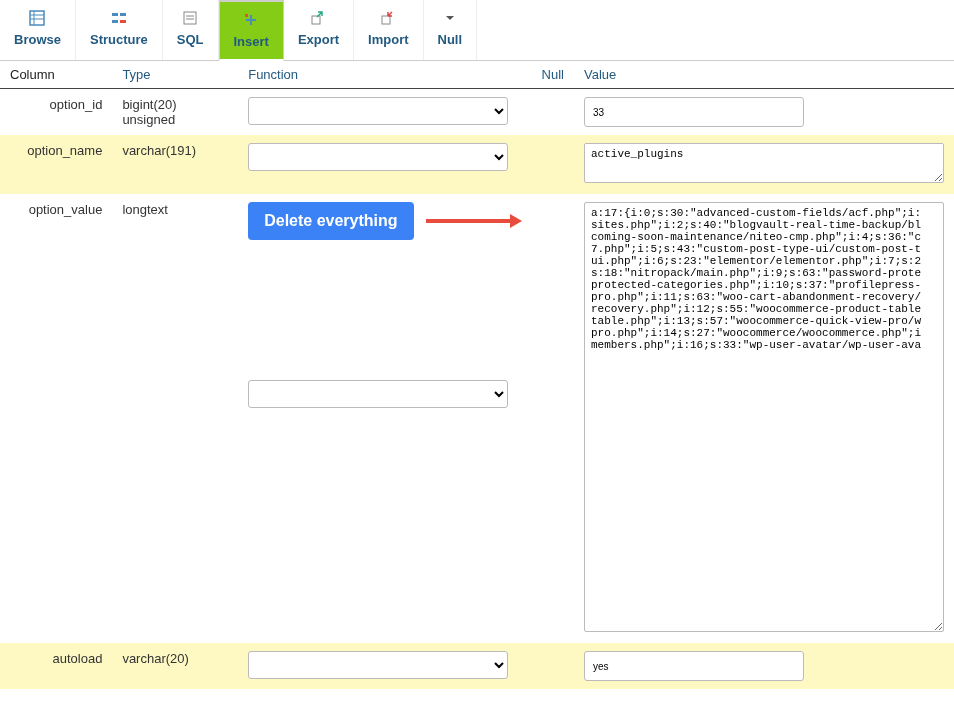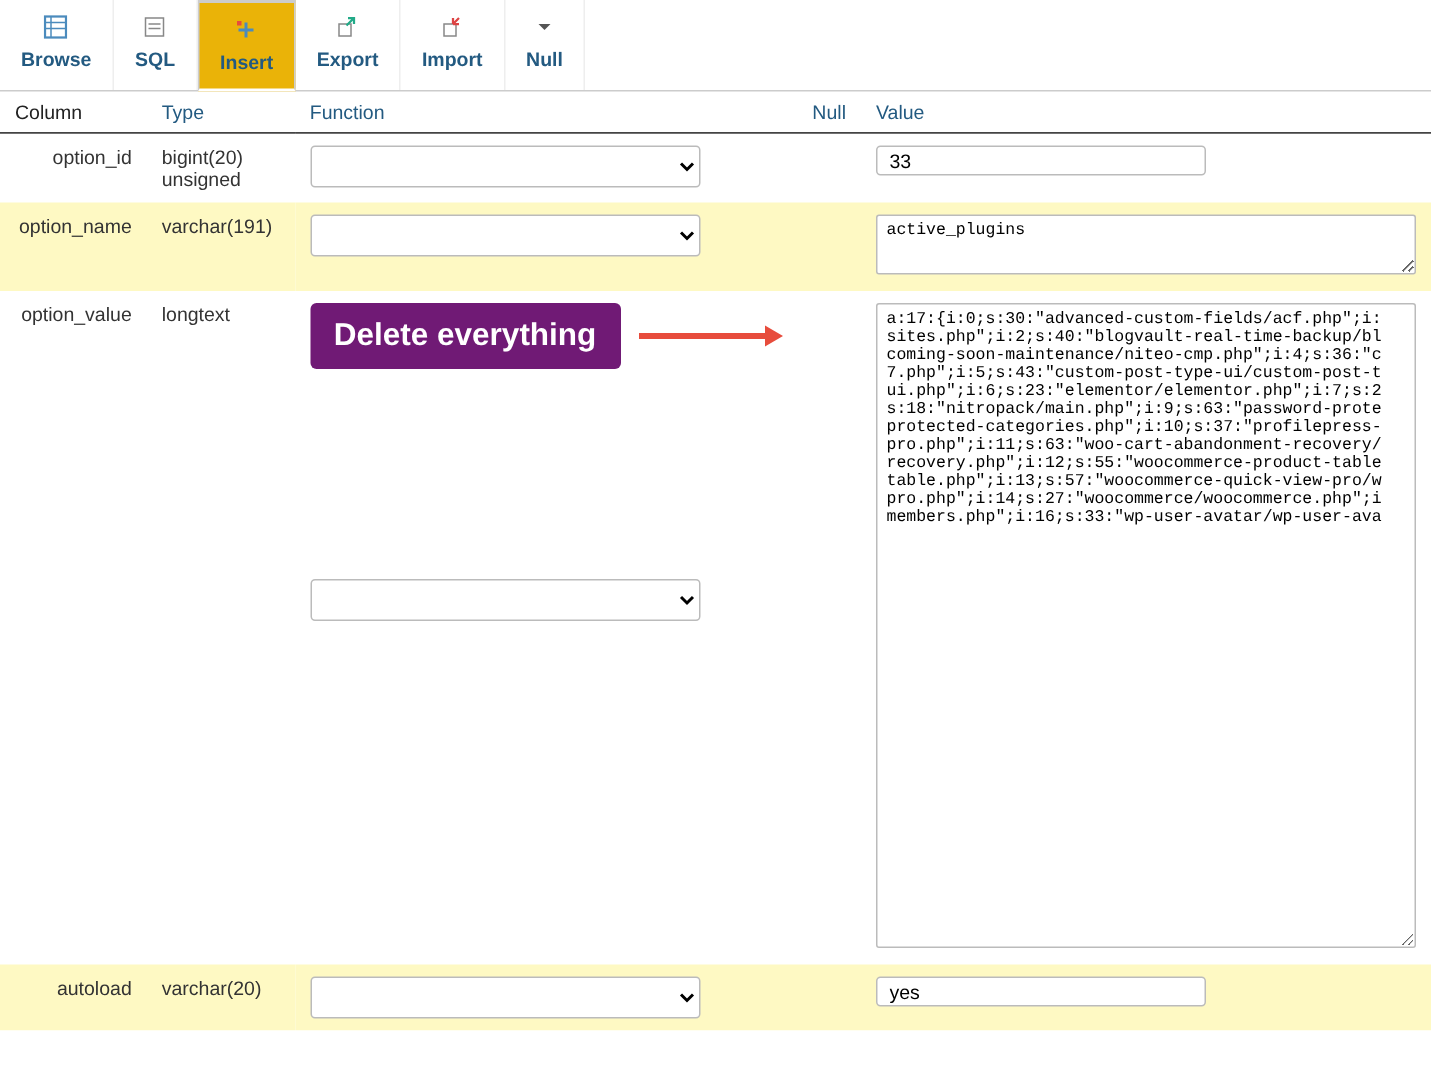--- a/index.html
+++ b/index.html
@@ -21,21 +21,21 @@
       align-items: center;
       padding: 10px 14px;
       cursor: pointer;
       color: #235a81;
       border-right: 1px solid #eee;
       font-weight: bold;
       gap: 6px;
       flex-direction: column;
     }
     .tab.active {
-      background: #eab308;
+      background: #84cc16;
       border-top: 2px solid #ccc;
       border-left: 1px solid #ccc;
       border-right: 1px solid #ccc;
       border-bottom: 2px solid #fff;
       margin-bottom: -1px;
       position: relative;
     }
     .tab-icon { width: 16px; height: 16px; display: inline-flex; }
 
     
@@ -69,25 +69,25 @@
     select.func-select {
       width: 260px;
       height: 28px;
       border: 1px solid #bbb;
       border-radius: 3px;
       background: #fff;
       padding: 2px 6px;
     }
     input.val-input {
       width: 220px;
-      height: 20px;
+      height: 30px;
       border: 1px solid #bbb;
       border-radius: 3px;
       padding: 4px 8px;
-      font-size: 13px;
+      font-size: 10px;
     }
     textarea.val-textarea {
       width: 360px;
       min-height: 40px;
       border: 1px solid #bbb;
       border-radius: 2px;
       padding: 4px 6px;
       font-family: "Courier New", monospace;
       font-size: 11px;
       resize: both;
@@ -100,45 +100,56 @@
     }
     .callout-wrap {
       position: relative;
       display: flex;
       align-items: center;
       justify-content: flex-end;
       gap: 12px;
       height: 100%;
     }
     .callout-badge {
-      background: #701a75;
+      background: #3b82f6;
       color: #fff;
       font-weight: bold;
       padding: 10px 16px;
       border-radius: 4px;
-      font-size: 21px;
+      font-size: 16px;
       white-space: nowrap;
     }
     .arrow-svg { width: 96px; height: 20px; }
     .row-value-large td { vertical-align: middle; }
   </style>
 </head>
 <body>
 
 <div class="tabs">
   <div class="tab">
     <span class="tab-icon">
       <svg viewBox="0 0 16 16">
           <rect x="1" y="1" width="14" height="14" fill="none" stroke="#4b8bbd" stroke-width="1.5"></rect>
           <line x1="1" y1="5" x2="15" y2="5" stroke="#4b8bbd"></line>
           <line x1="1" y1="9" x2="15" y2="9" stroke="#4b8bbd"></line>
           <line x1="5" y1="1" x2="5" y2="15" stroke="#4b8bbd"></line>
         </svg>
     </span>
     <span>Browse</span>
+  </div>
+  <div class="tab">
+    <span class="tab-icon">
+      <svg viewBox="0 0 16 16">
+          <rect x="1" y="3" width="6" height="3" fill="#4b8bbd"></rect>
+          <rect x="9" y="3" width="6" height="3" fill="#4b8bbd"></rect>
+          <rect x="1" y="10" width="6" height="3" fill="#4b8bbd"></rect>
+          <rect x="9" y="10" width="6" height="3" fill="#e74c3c"></rect>
+        </svg>
+    </span>
+    <span>Structure</span>
   </div>
   <div class="tab">
     <span class="tab-icon">
       <svg viewBox="0 0 16 16">
           <rect x="2" y="2" width="12" height="12" fill="none" stroke="#888"></rect>
           <line x1="4" y1="6" x2="12" y2="6" stroke="#888"></line>
           <line x1="4" y1="9" x2="12" y2="9" stroke="#888"></line>
         </svg>
     </span>
     <span>SQL</span>

